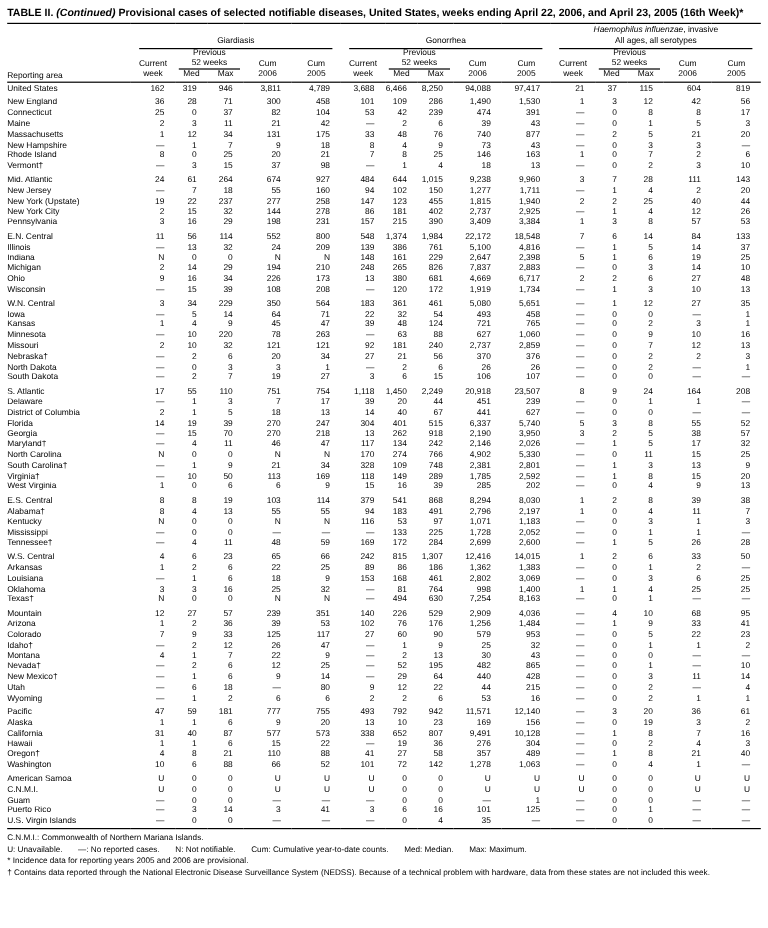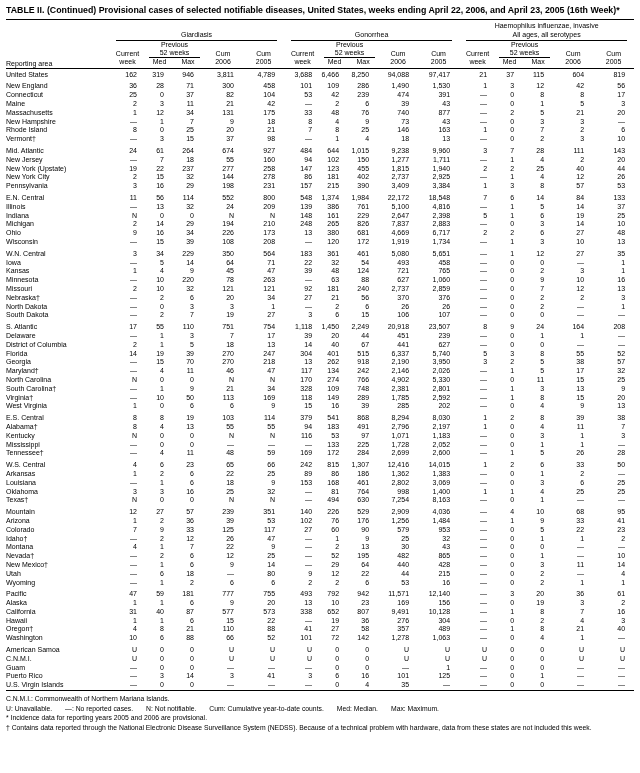--- a/index.html
+++ b/index.html
@@ -1,19 +1,19 @@
 <!DOCTYPE html>
 <html><head>
 <meta charset="utf-8">
 <style>
   html,body{margin:0;padding:0;background:#fff;}
   body{width:640px;font-family:"Liberation Sans",sans-serif;color:#000;}
   .page{padding:5px 6px 4px 6px;}
   .title{font-size:8.8px;font-weight:bold;line-height:1.3;margin-bottom:3px;}
-  .italic{}
+  .italic{font-style:italic;}
   table{border-collapse:collapse;width:628px;table-layout:fixed;border-top:1px solid #000;border-bottom:1px solid #000;}
   th{font-weight:normal;font-size:7px;vertical-align:bottom;padding:0;}
   td{font-size:7px;padding:0;}
   col.c-area{width:103px;}
   col.c-cw{width:37px;} col.c-med{width:27px;} col.c-max{width:30px;} col.c-c6{width:40px;} col.c-c5{width:41px;}
   th.group{padding-top:2px;}
   .gline{border-bottom:1px solid #000;padding-bottom:1px;margin:0 7px;text-align:center;line-height:1.18;}
   th.prev .pline{border-bottom:1px solid #000;text-align:center;line-height:1.18;margin:0 3px;padding-bottom:0;}
   .hb{border-bottom:1px solid #000;}
   th.area-h{text-align:left;padding-bottom:1px;}

